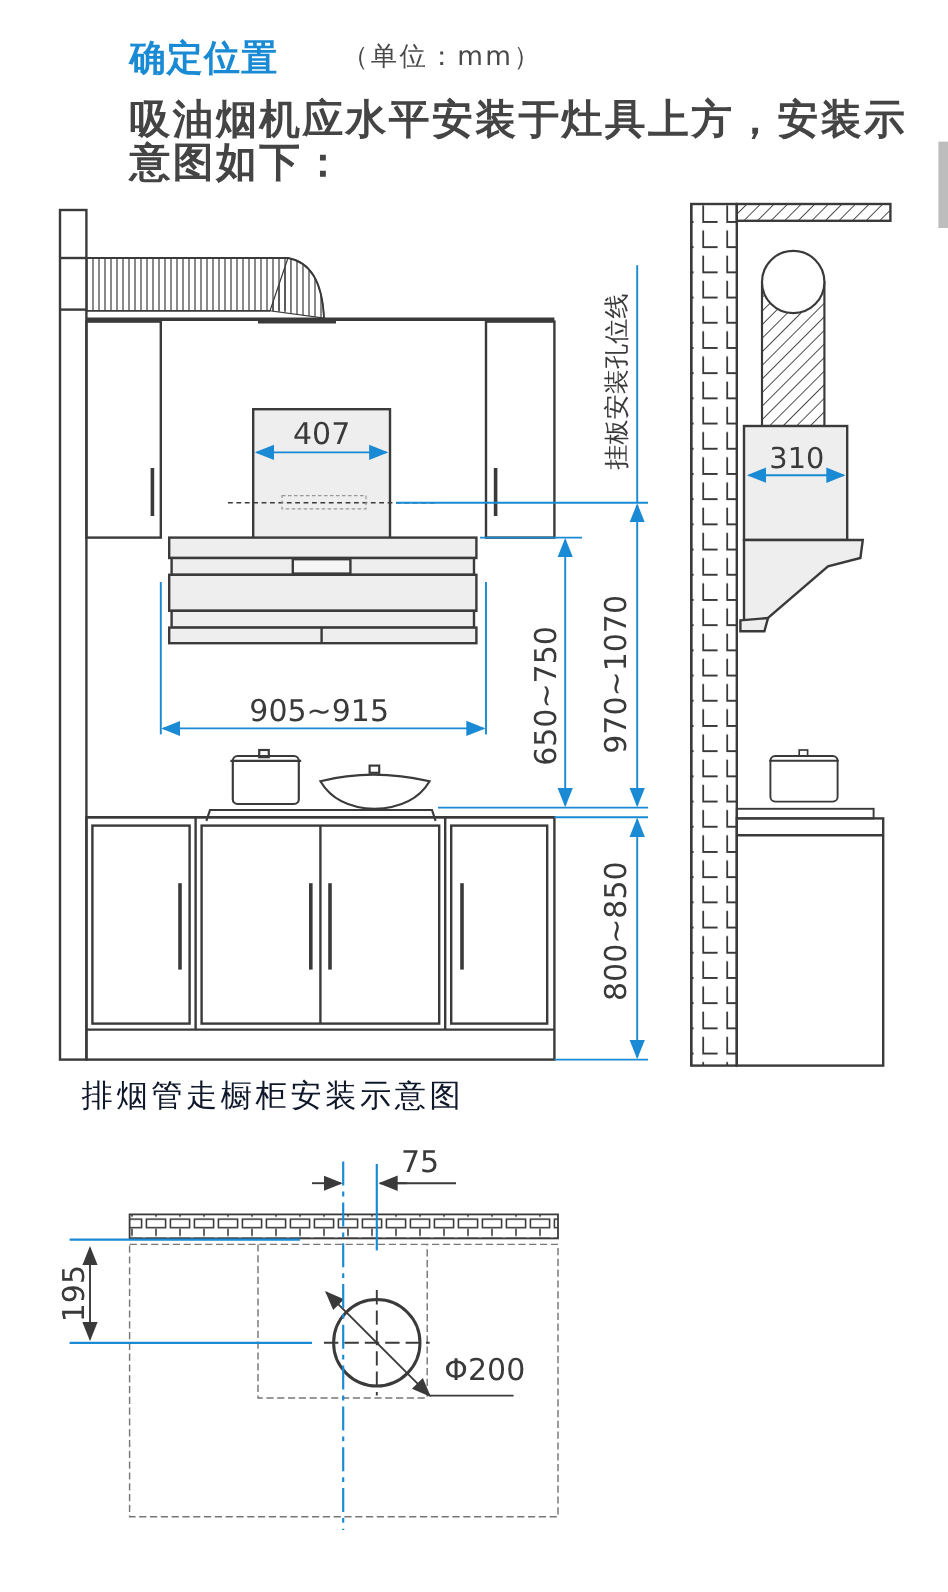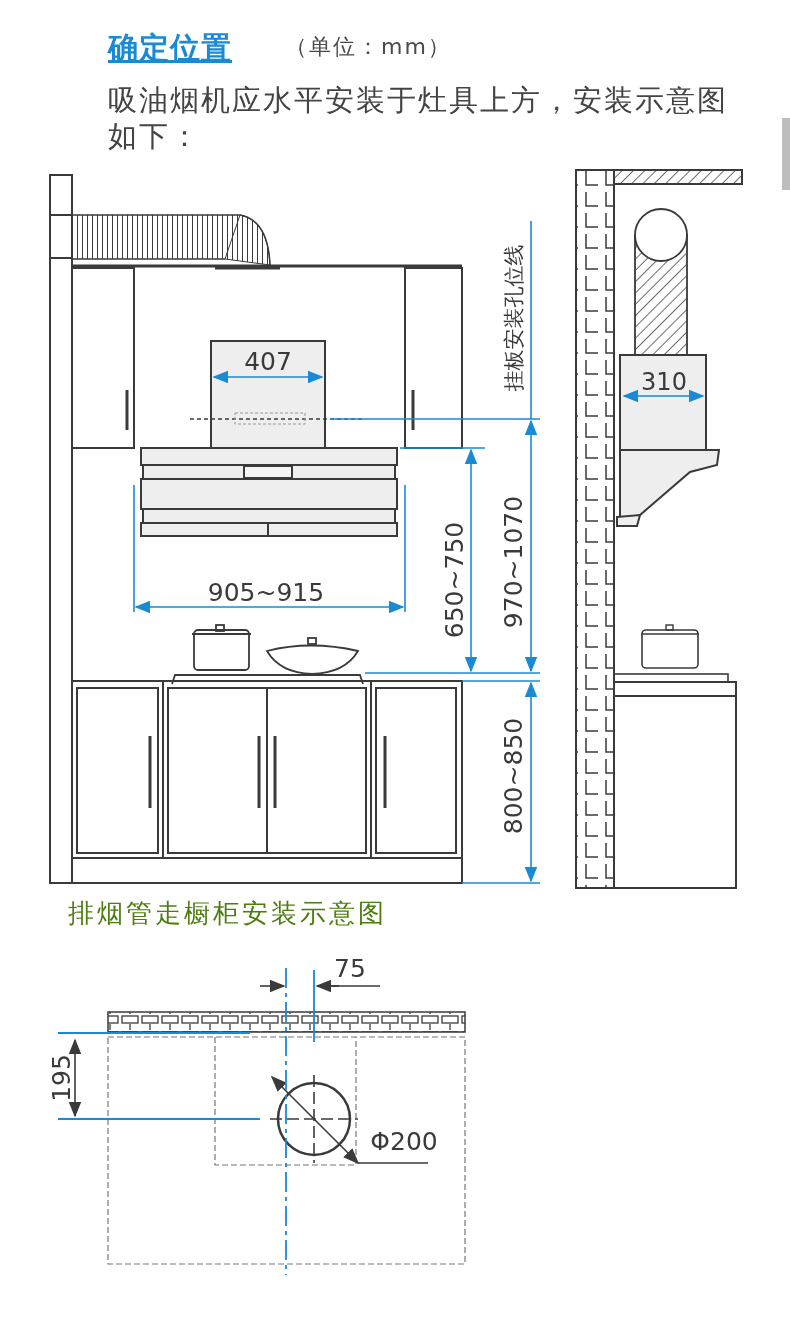--- a/index.html
+++ b/index.html
@@ -1,20 +1,20 @@
 <!DOCTYPE html>
 <html><head>
 <meta charset="utf-8">
 <style>
   html,body{margin:0;padding:0;background:#ffffff;}
   body{width:790px;height:1327px;position:relative;overflow:hidden;font-family:"DejaVu Sans","Liberation Sans",sans-serif;}
-  .title{position:absolute;left:108px;top:28px;font-size:30px;font-weight:bold;color:#1a8ad4;letter-spacing:1px;text-decoration:underline;}
+  .title{position:absolute;left:108px;top:28px;font-size:30px;font-weight:bold;color:#1a8ad4;letter-spacing:1px;}
   .unit{position:absolute;left:285px;top:32px;font-size:22px;color:#4a4a4a;letter-spacing:2px;}
-  .desc{position:absolute;left:108px;top:82px;width:650px;font-size:29px;line-height:36px;color:#444;letter-spacing:2px;}
-  .caption{position:absolute;left:68px;top:896px;font-size:26px;color:#4d7c0f;letter-spacing:3px;}
+  .desc{position:absolute;left:108px;top:82px;width:650px;font-size:34px;line-height:36px;color:#444;letter-spacing:2px;font-weight:bold;}
+  .caption{position:absolute;left:68px;top:896px;font-size:26px;color:#0f172a;letter-spacing:3px;}
   svg{position:absolute;left:0;top:0;}
   .scrollbar{position:absolute;left:782px;top:118px;width:8px;height:72px;background:#bdbdbd;}
 </style>
 </head>
 <body>
 
 <div class="title">确定位置</div>
 <div class="unit">（单位：mm）</div>
 <div class="desc">吸油烟机应水平安装于灶具上方，安装示意图如下：</div>
 <div class="scrollbar"></div>

